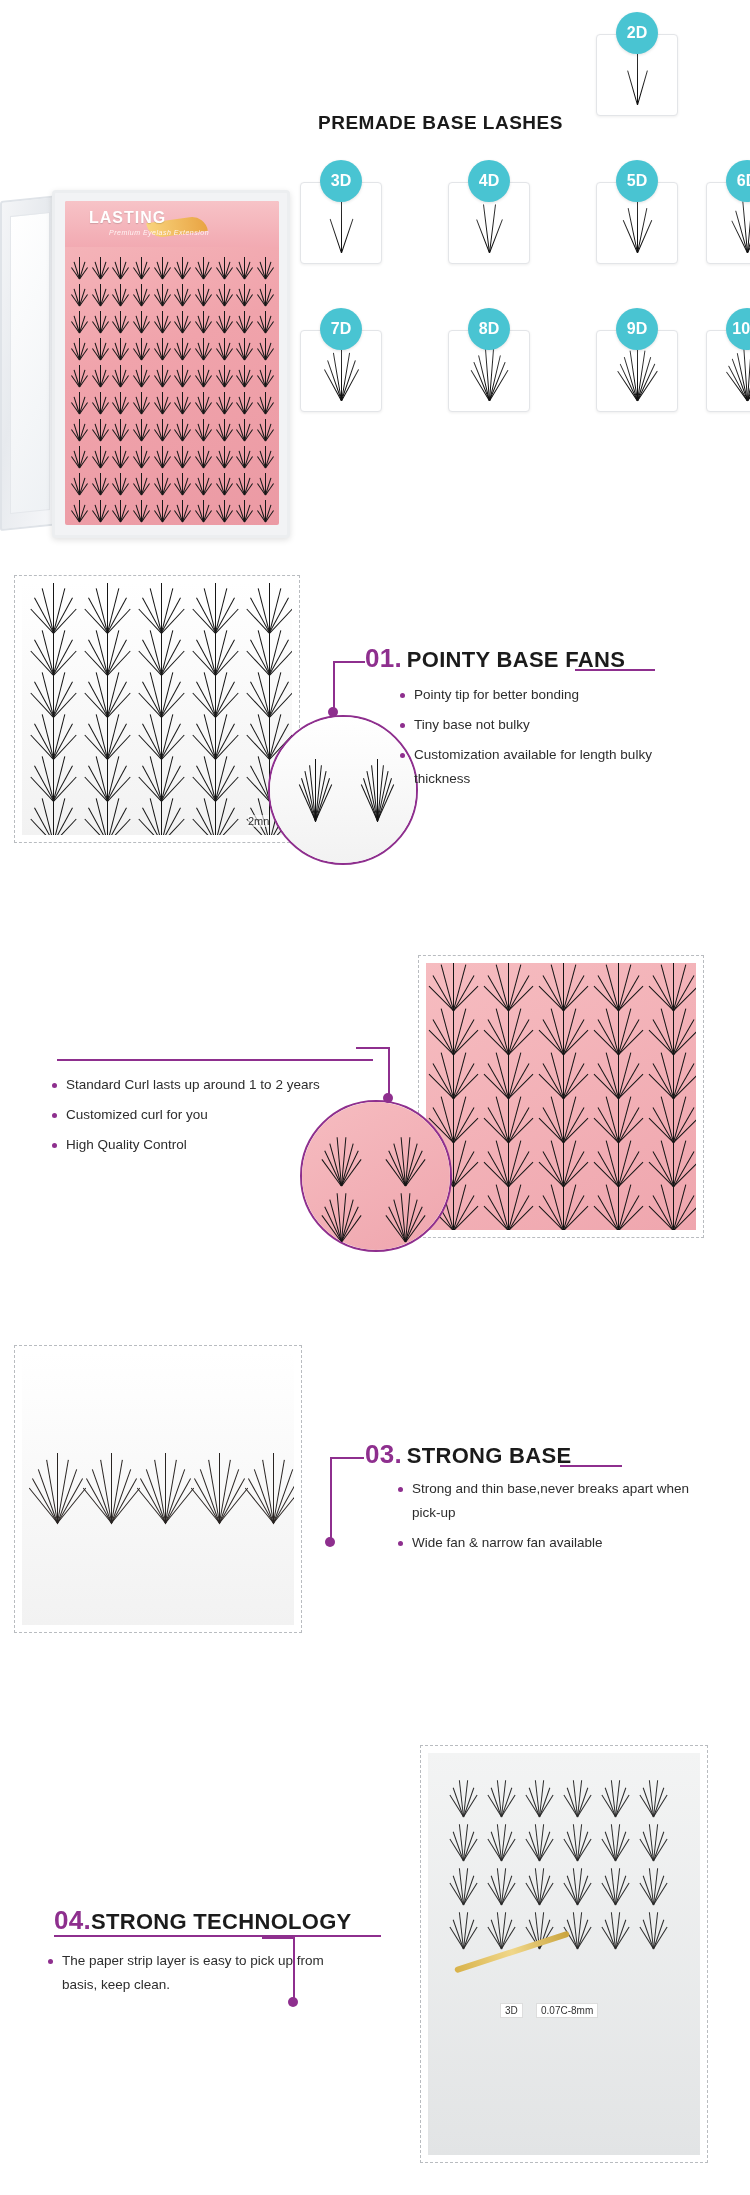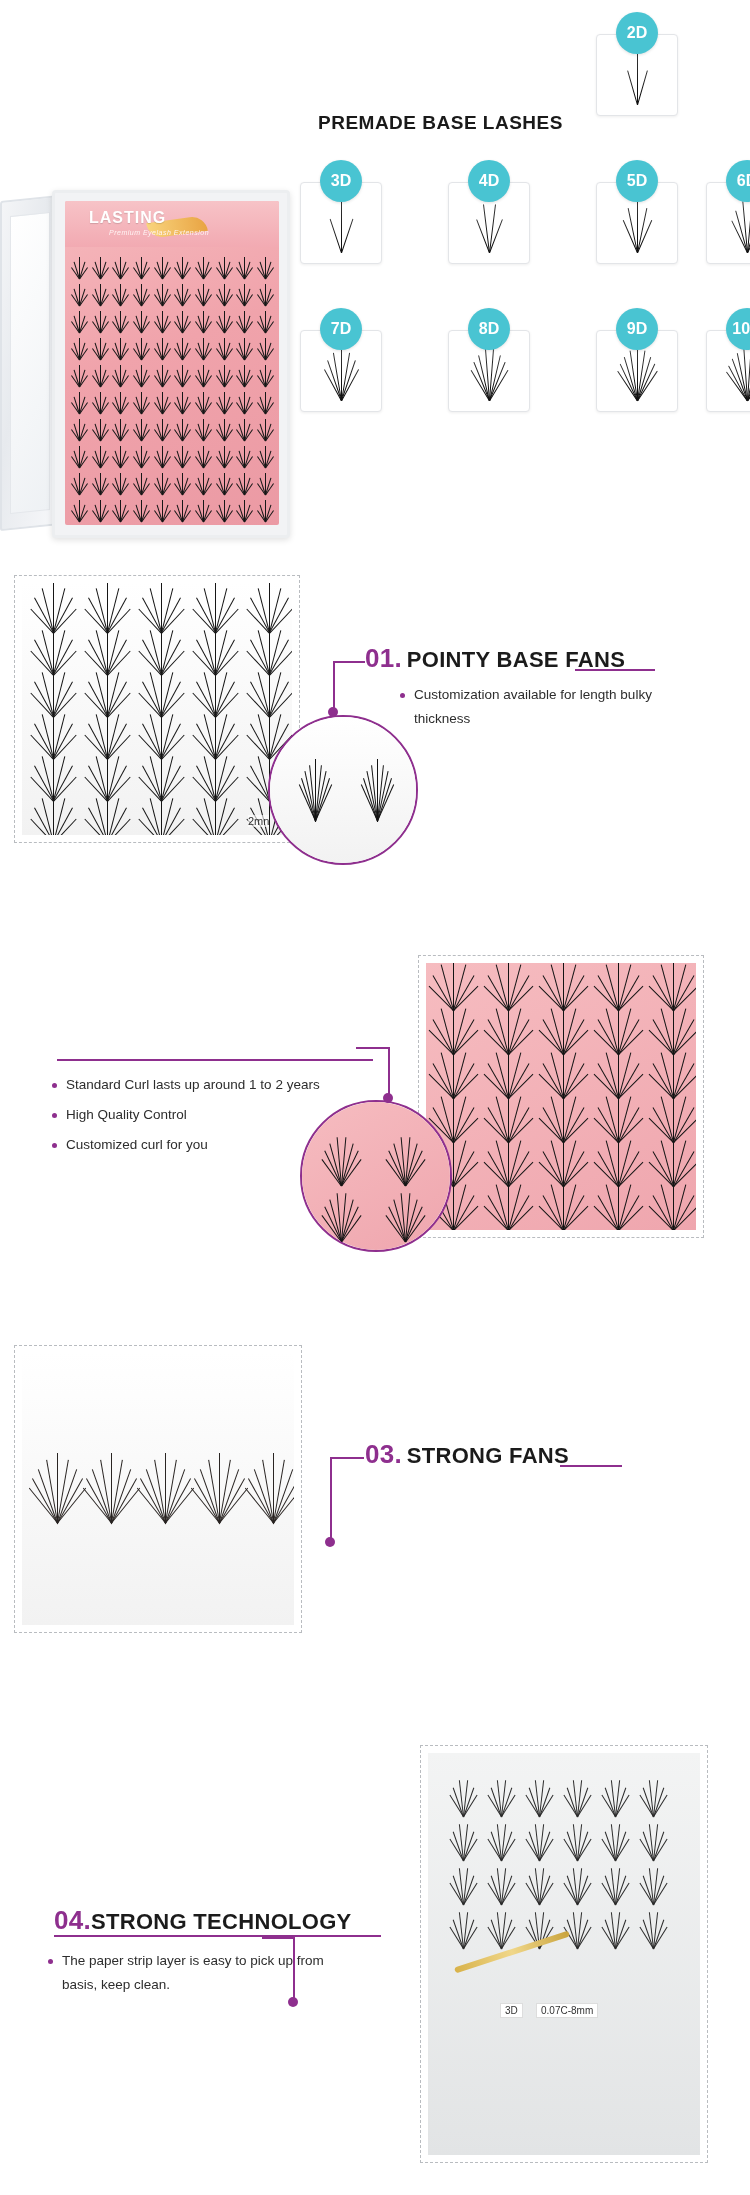--- a/index.html
+++ b/index.html
@@ -1419,20 +1419,22 @@
     <div class="connector" style="left:333px; top:86px; width:32px; height:2px;"></div>
 
     <div class="num-head" style="left:365px; top:68px;">
       <span class="num">01.</span>
       <span class="txt">POINTY BASE FANS</span>
     </div>
     <div class="head-rule" style="left:575px; top:94px; width:80px;"></div>
 
     <div class="bullets" style="left:400px; top:108px; width:290px;">
       <ul>
+        <li>Pointy tip for better bonding</li>
+        <li>Tiny base not bulky</li>
         <li>Customization available for length bulky thickness</li>
       </ul>
     </div>
   </section>
 
   <section class="feature" style="top:955px; height:300px;">
     <div class="photo-box" style="left:418px; top:0px; width:286px; height:283px;">
       <div class="photo-inner">
         <div class="strip-bg-pink"></div>
         <div id="f2fans">
@@ -1758,22 +1760,22 @@
 
     <div class="dot" style="left:383px; top:138px;"></div>
     <div class="connector" style="left:388px; top:92px; width:2px; height:50px;"></div>
     <div class="connector" style="left:356px; top:92px; width:34px; height:2px;"></div>
 
     <div class="head-rule" style="left:57px; top:104px; width:316px;"></div>
 
     <div class="bullets" style="left:52px; top:118px; width:280px;">
       <ul>
         <li>Standard Curl lasts up around 1 to 2 years</li>
+        <li>Customized curl for you</li>
         <li>High Quality Control</li>
-        <li>Customized curl for you</li>
       </ul>
     </div>
   </section>
 
   <section class="feature" style="top:1345px; height:300px;">
     <div class="photo-box" style="left:14px; top:0px; width:288px; height:288px;">
       <div class="photo-inner">
         <div class="strip-bg-white"></div>
         <div id="f3fans">
             <div class="lashfan" style="position: absolute; left: 34px; top: 110px; width: 1px; height: 60px;">
@@ -1834,24 +1836,30 @@
           </div>
       </div>
     </div>
 
     <div class="dot" style="left:325px; top:192px;"></div>
     <div class="connector" style="left:330px; top:112px; width:2px; height:84px;"></div>
     <div class="connector" style="left:330px; top:112px; width:34px; height:2px;"></div>
 
     <div class="num-head" style="left:365px; top:94px;">
       <span class="num">03.</span>
-      <span class="txt">STRONG FANS</span>
+      <span class="txt">STRONG BASE</span>
     </div>
     <div class="head-rule" style="left:560px; top:120px; width:62px;"></div>
 
+    <div class="bullets" style="left:398px; top:132px; width:300px;">
+      <ul>
+        <li>Strong and thin base,never breaks apart when pick-up</li>
+        <li>Wide fan &amp; narrow fan available</li>
+      </ul>
+    </div>
   </section>
 
   <section class="feature" style="top:1745px; height:440px;">
     <div class="photo-box" style="left:420px; top:0px; width:288px; height:418px;">
       <div class="photo-inner">
         <div class="strip-bg-grey"></div>
         <div id="f4fans">
             <div class="lashfan" style="position: absolute; left: 34px; top: 30px; width: 1px; height: 34px;">
               <i style="height: 25.7px; width: 1px; transform: rotate(-32deg); background: rgb(43, 43, 43);"></i>
               <i style="height: 31.4px; width: 1px; transform: rotate(-19.2deg); background: rgb(43, 43, 43);"></i>

